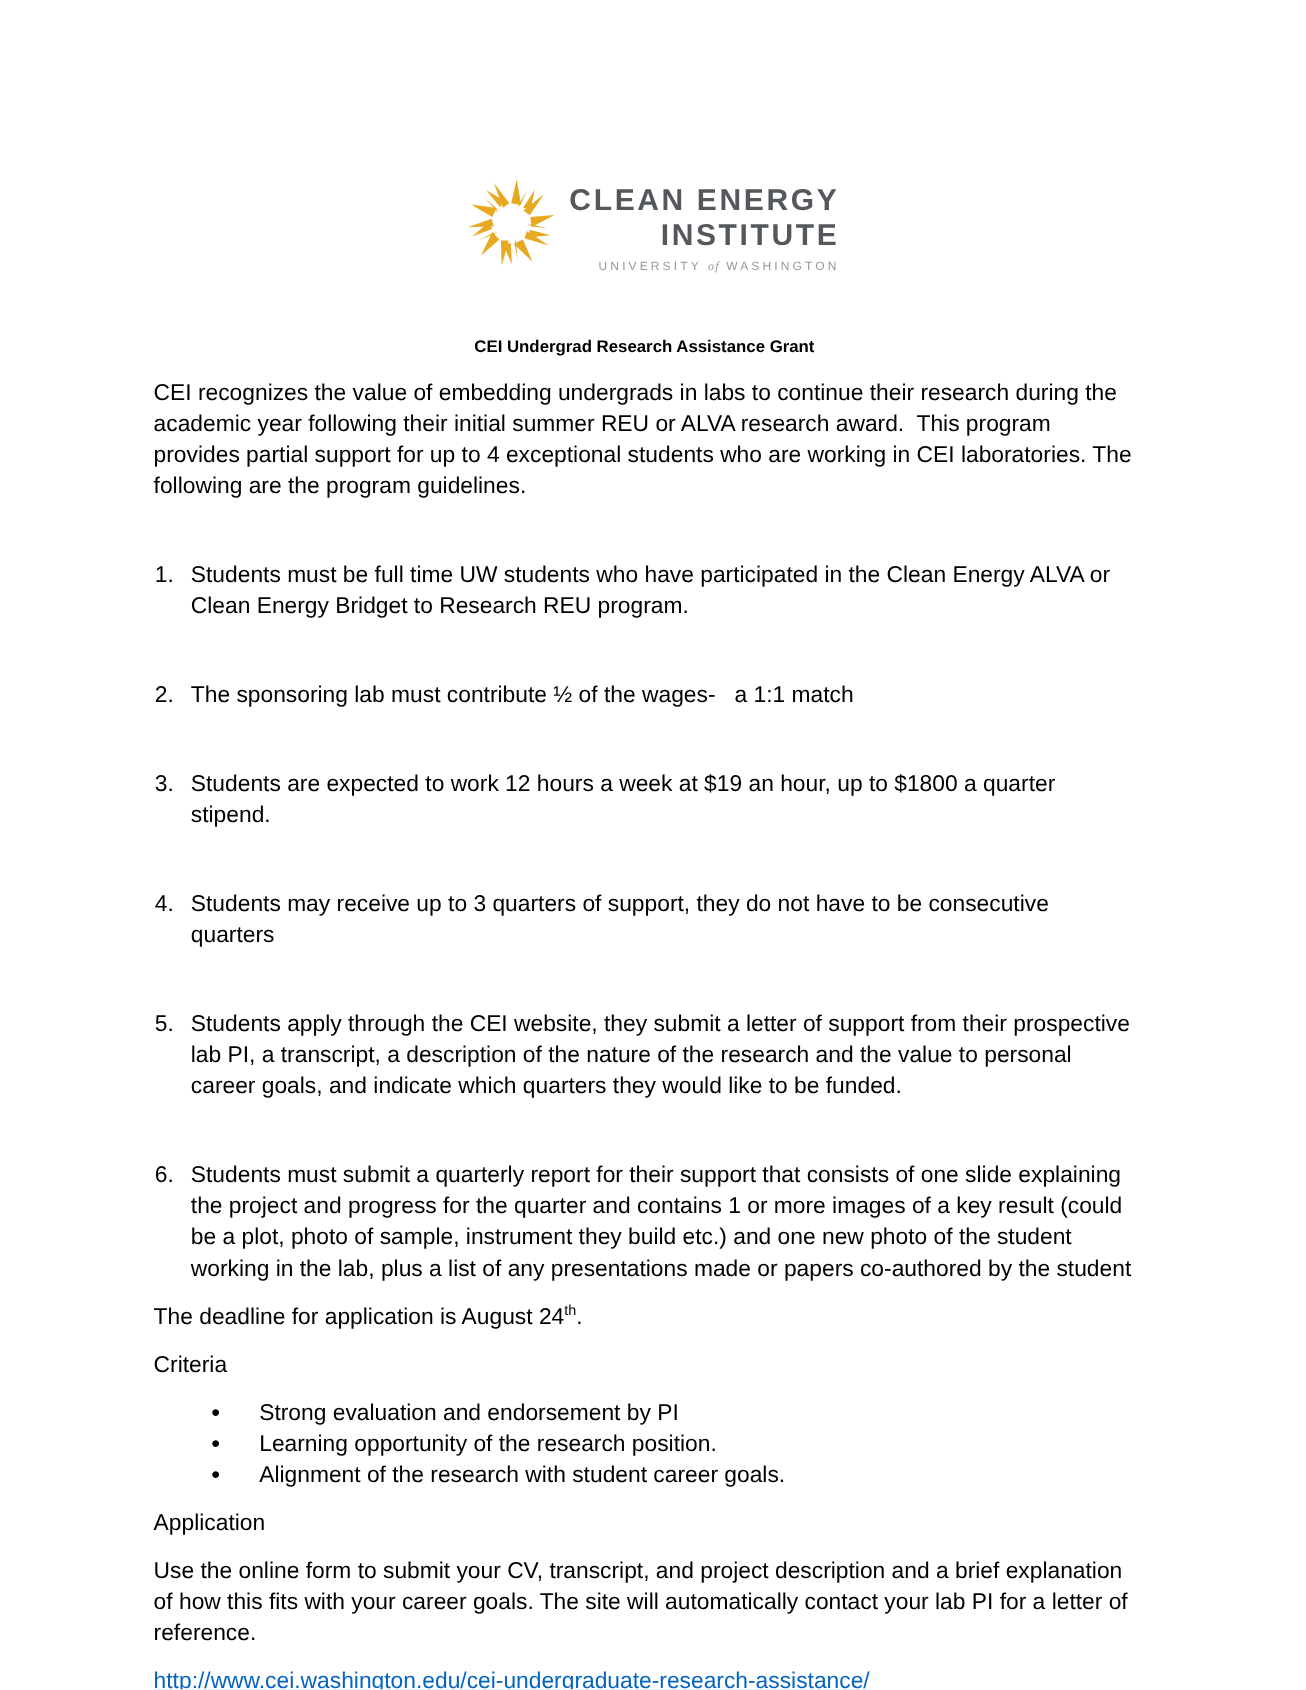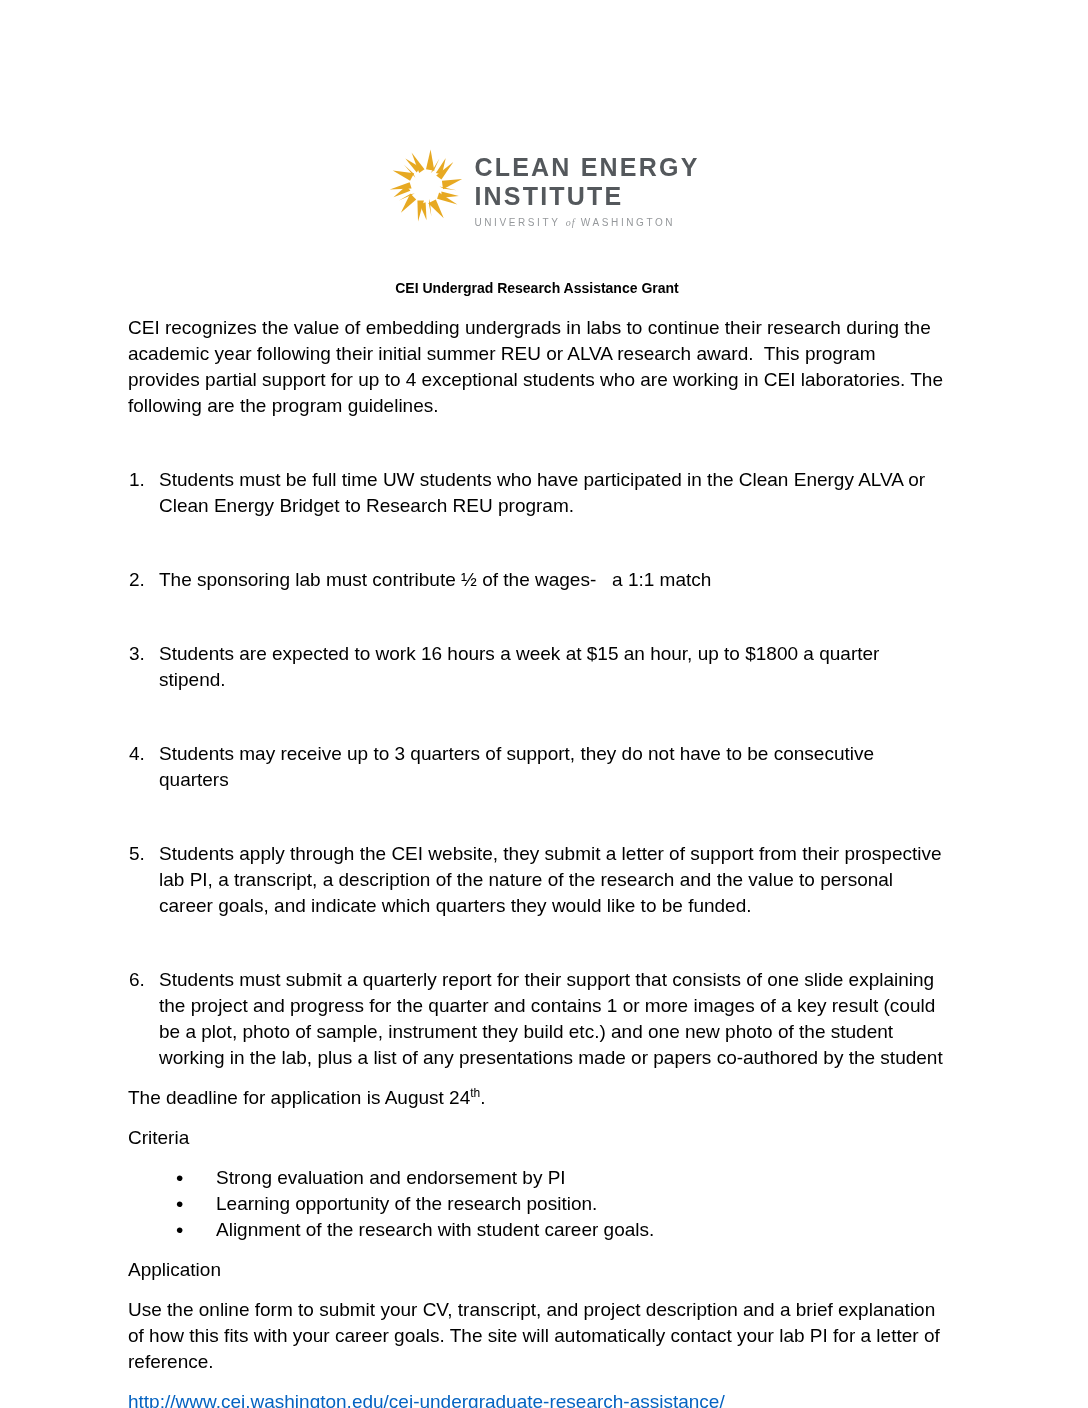--- a/index.html
+++ b/index.html
@@ -16,21 +16,21 @@
 
   
   .logo-row {
     display: flex;
     justify-content: center;
     align-items: flex-start;
     gap: 10px;
     padding-top: 148px;
   }
   .logo-icon { width: 76px; height: 76px; flex: none; }
-  .logo-textcol { padding-top: 5px; }
+  .logo-textcol { padding-top: 5px; text-align: right; }
   .logo-line {
     font-size: 25px;
     font-weight: 600;
     letter-spacing: 2.2px;
     line-height: 29px;
     color: #54585c;
   }
   .logo-sub {
     margin-top: 6px;
     font-size: 10px;
@@ -145,21 +145,21 @@
 
   <div class="content">
 
     <div class="doc-title">CEI Undergrad Research Assistance Grant</div>
 
     <p>CEI recognizes the value of embedding undergrads in labs to continue their research during the academic year following their initial summer REU or ALVA research award.  This program provides partial support for up to 4 exceptional students who are working in CEI laboratories. The following are the program guidelines.</p>
 
     <ol class="guidelines">
       <li>Students must be full time UW students who have participated in the Clean Energy ALVA or Clean Energy Bridget to Research REU program.</li>
       <li>The sponsoring lab must contribute ½ of the wages-   a 1:1 match</li>
-      <li>Students are expected to work 16 hours a week at $15 an hour, up to $1800 a quarter stipend.</li>
+      <li>Students are expected to work 12 hours a week at $19 an hour, up to $1800 a quarter stipend.</li>
       <li>Students may receive up to 3 quarters of support, they do not have to be consecutive quarters</li>
       <li>Students apply through the CEI website, they submit a letter of support from their prospective lab PI, a transcript, a description of the nature of the research and the value to personal career goals, and indicate which quarters they would like to be funded.</li>
       <li>Students must submit a quarterly report for their support that consists of one slide explaining the project and progress for the quarter and contains 1 or more images of a key result (could be a plot, photo of sample, instrument they build etc.) and one new photo of the student working in the lab, plus a list of any presentations made or papers co-authored by the student</li>
     </ol>
 
 
     <p><span>The deadline for application is August 24</span><sup class="deg">th</sup><span>.</span></p>
 
     <p>Criteria</p>
 

